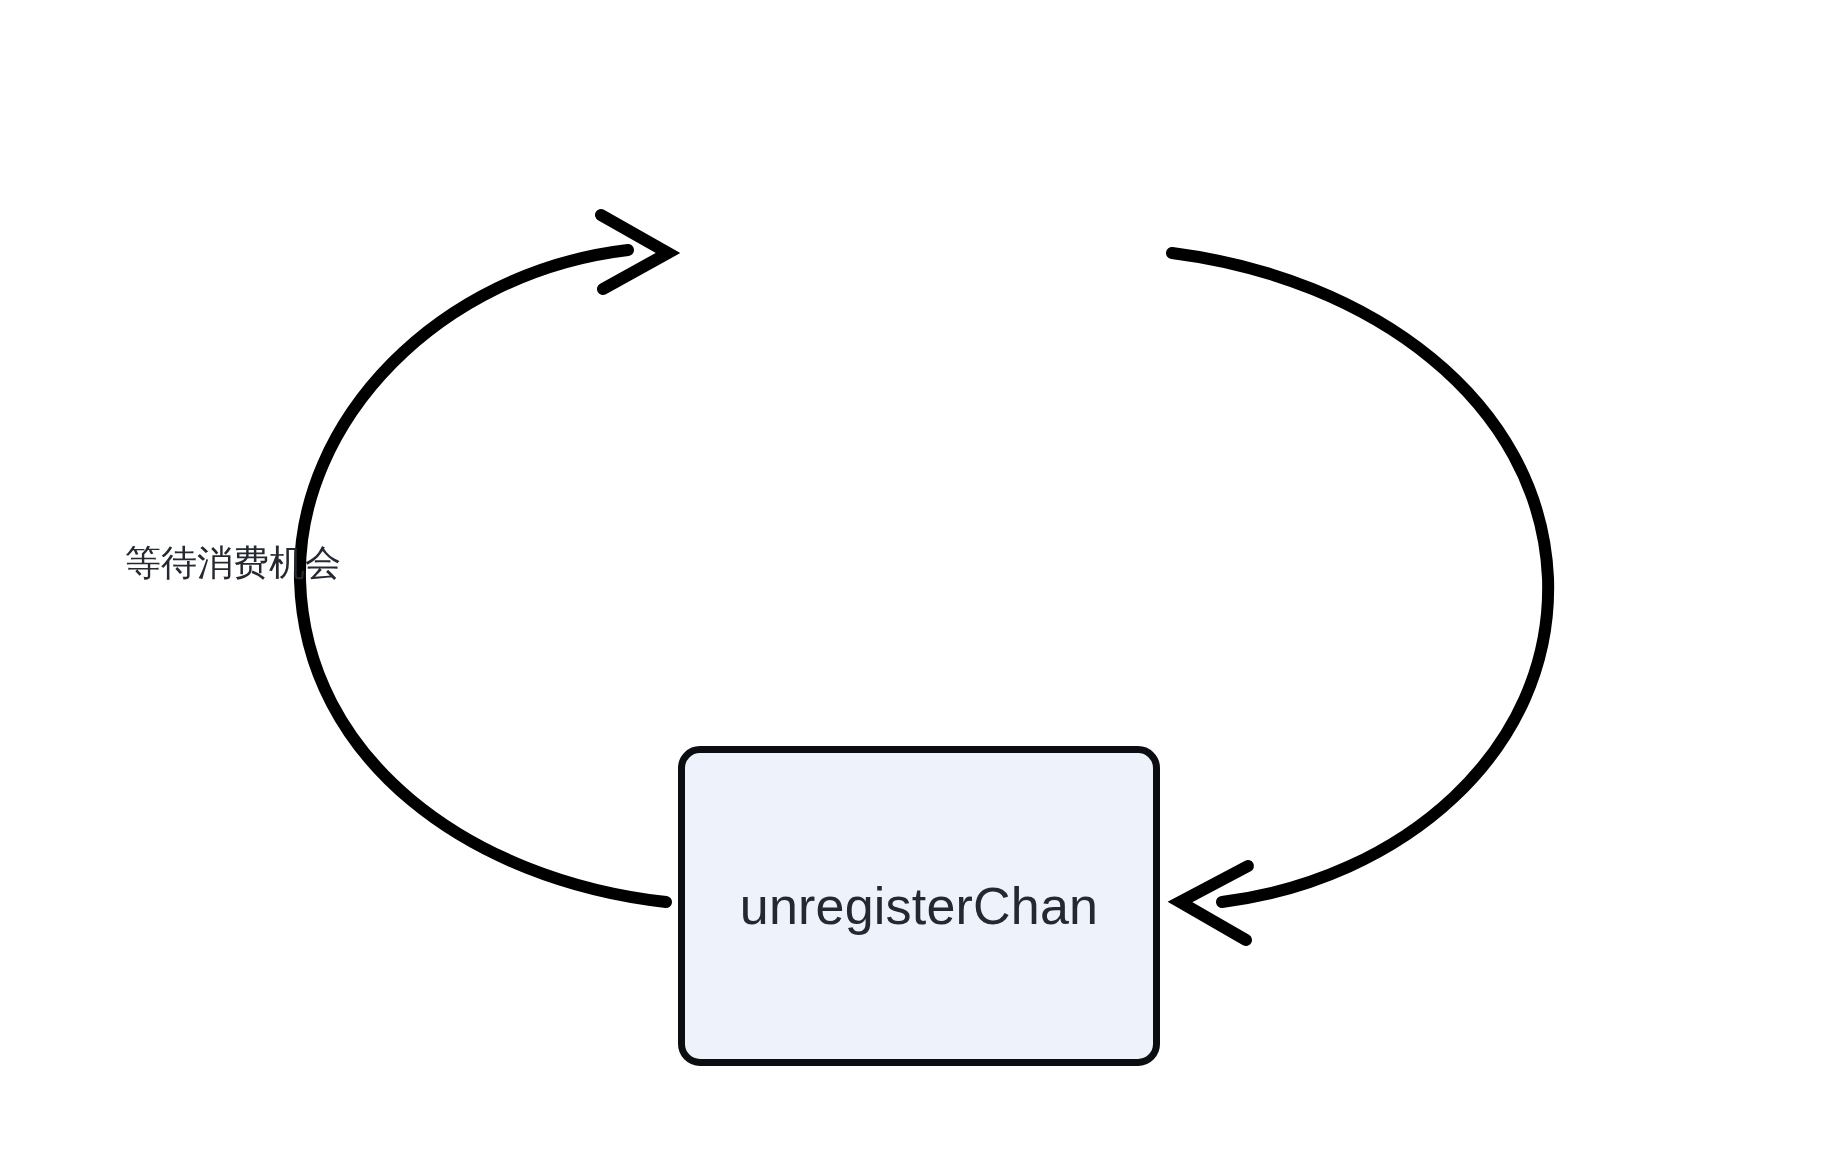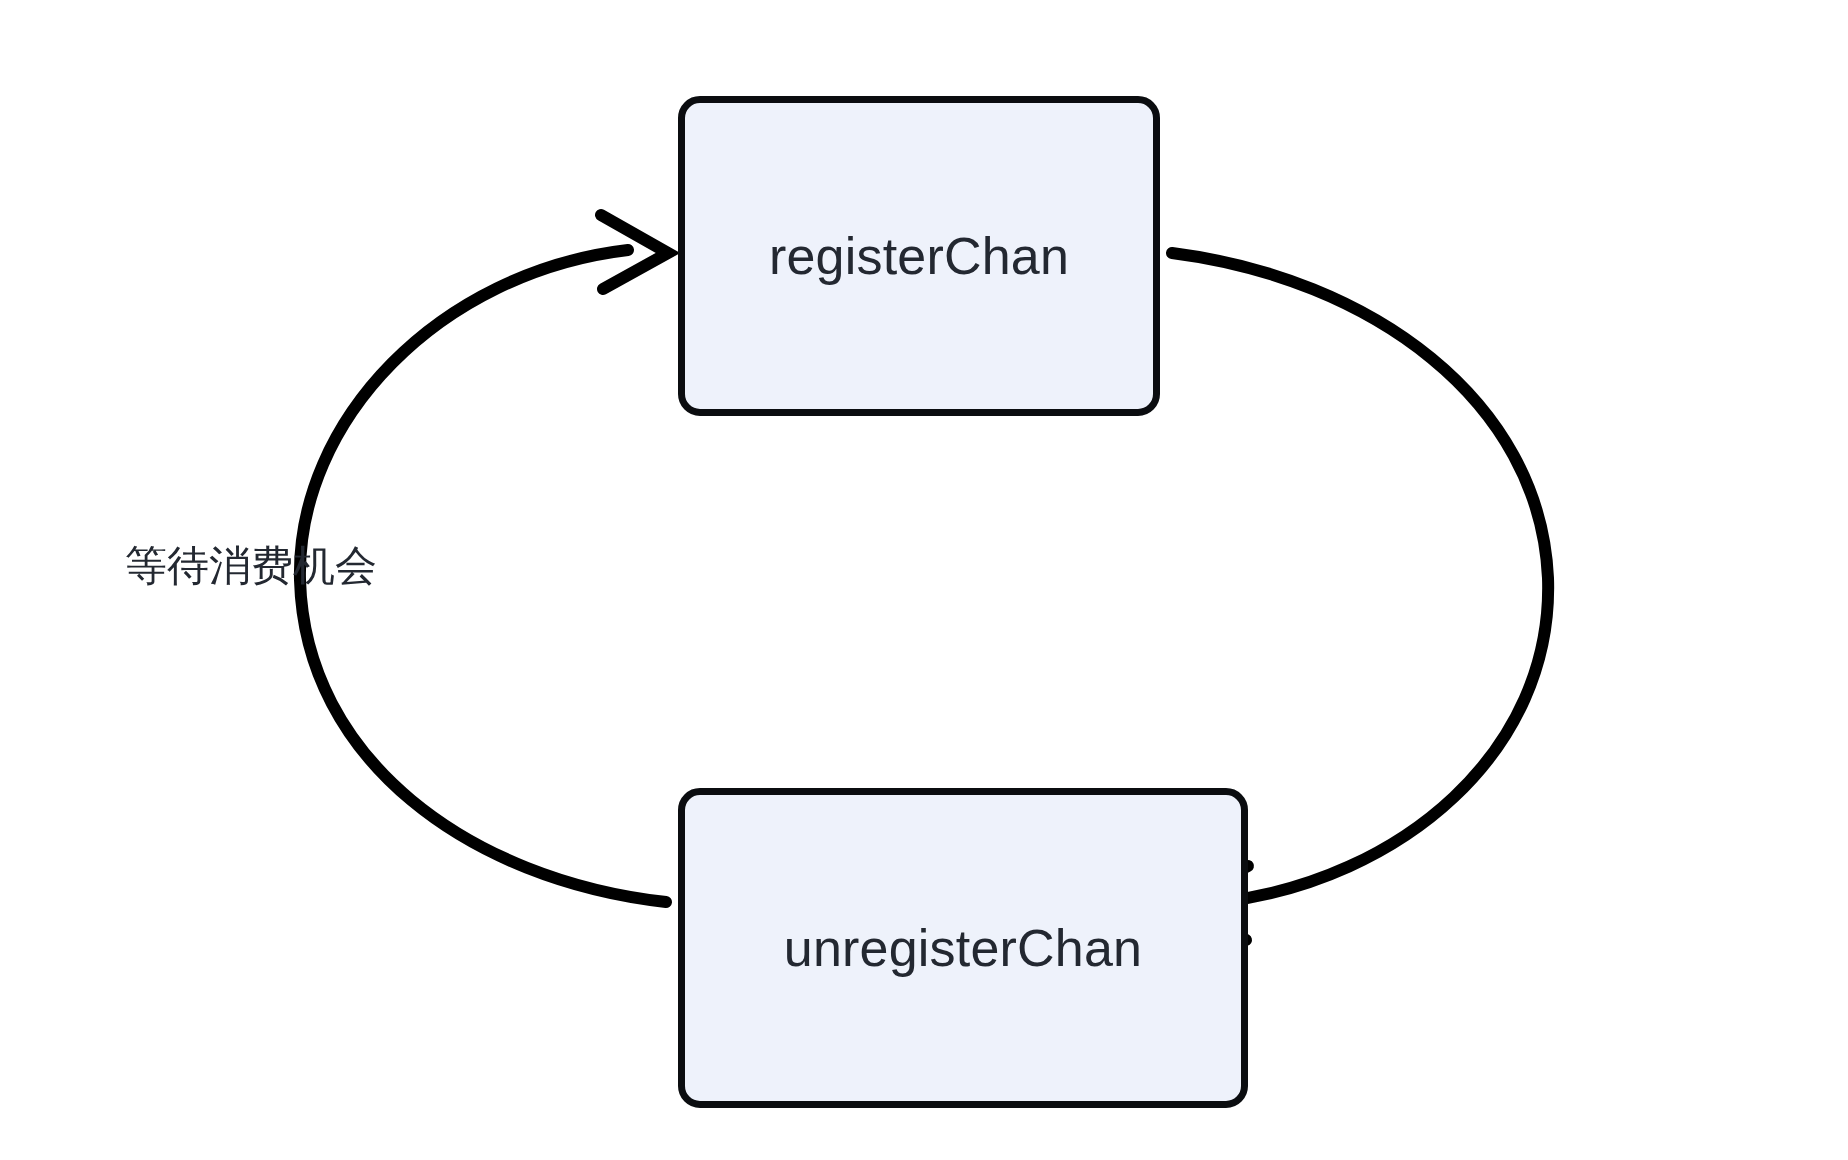--- a/index.html
+++ b/index.html
@@ -46,27 +46,27 @@
     line-height: 1;
   }
   #node-register {
     left: 678px;
     top: 96px;
     width: 482px;
     height: 320px;
   }
   #node-unregister {
     left: 678px;
-    top: 788px;
-    width: 570px;
+    top: 746px;
+    width: 482px;
     height: 320px;
   }
   .edge-label {
     position: absolute;
-    font-size: 42px;
+    font-size: 36px;
     color: #232831;
     white-space: nowrap;
     line-height: 1;
   }
   #edge-label-left {
     left: 125px;
     top: 545px;
   }
   #edge-label-right {
     left: 1405px;
@@ -88,23 +88,20 @@
     </g>
 
     <g>
       <path d="M 1172 253
                C 1370 278, 1540 400, 1548 578
                C 1554 752, 1400 880, 1222 902" fill="none" stroke="#000000" stroke-width="12" stroke-linecap="round"></path>
       <path d="M 1248 866 L 1180 902 L 1246 940" fill="none" stroke="#000000" stroke-width="12" stroke-linecap="round" stroke-linejoin="miter"></path>
     </g>
   </svg>
 
-  <div class="node-box" id="node-register">
-    <span class="node-label">registerChan</span>
-  </div>
 
   <div class="node-box" id="node-unregister">
     <span class="node-label">unregisterChan</span>
   </div>
 
   <div class="edge-label" id="edge-label-left">等待消费机会</div>
 
 
 </div>
 

